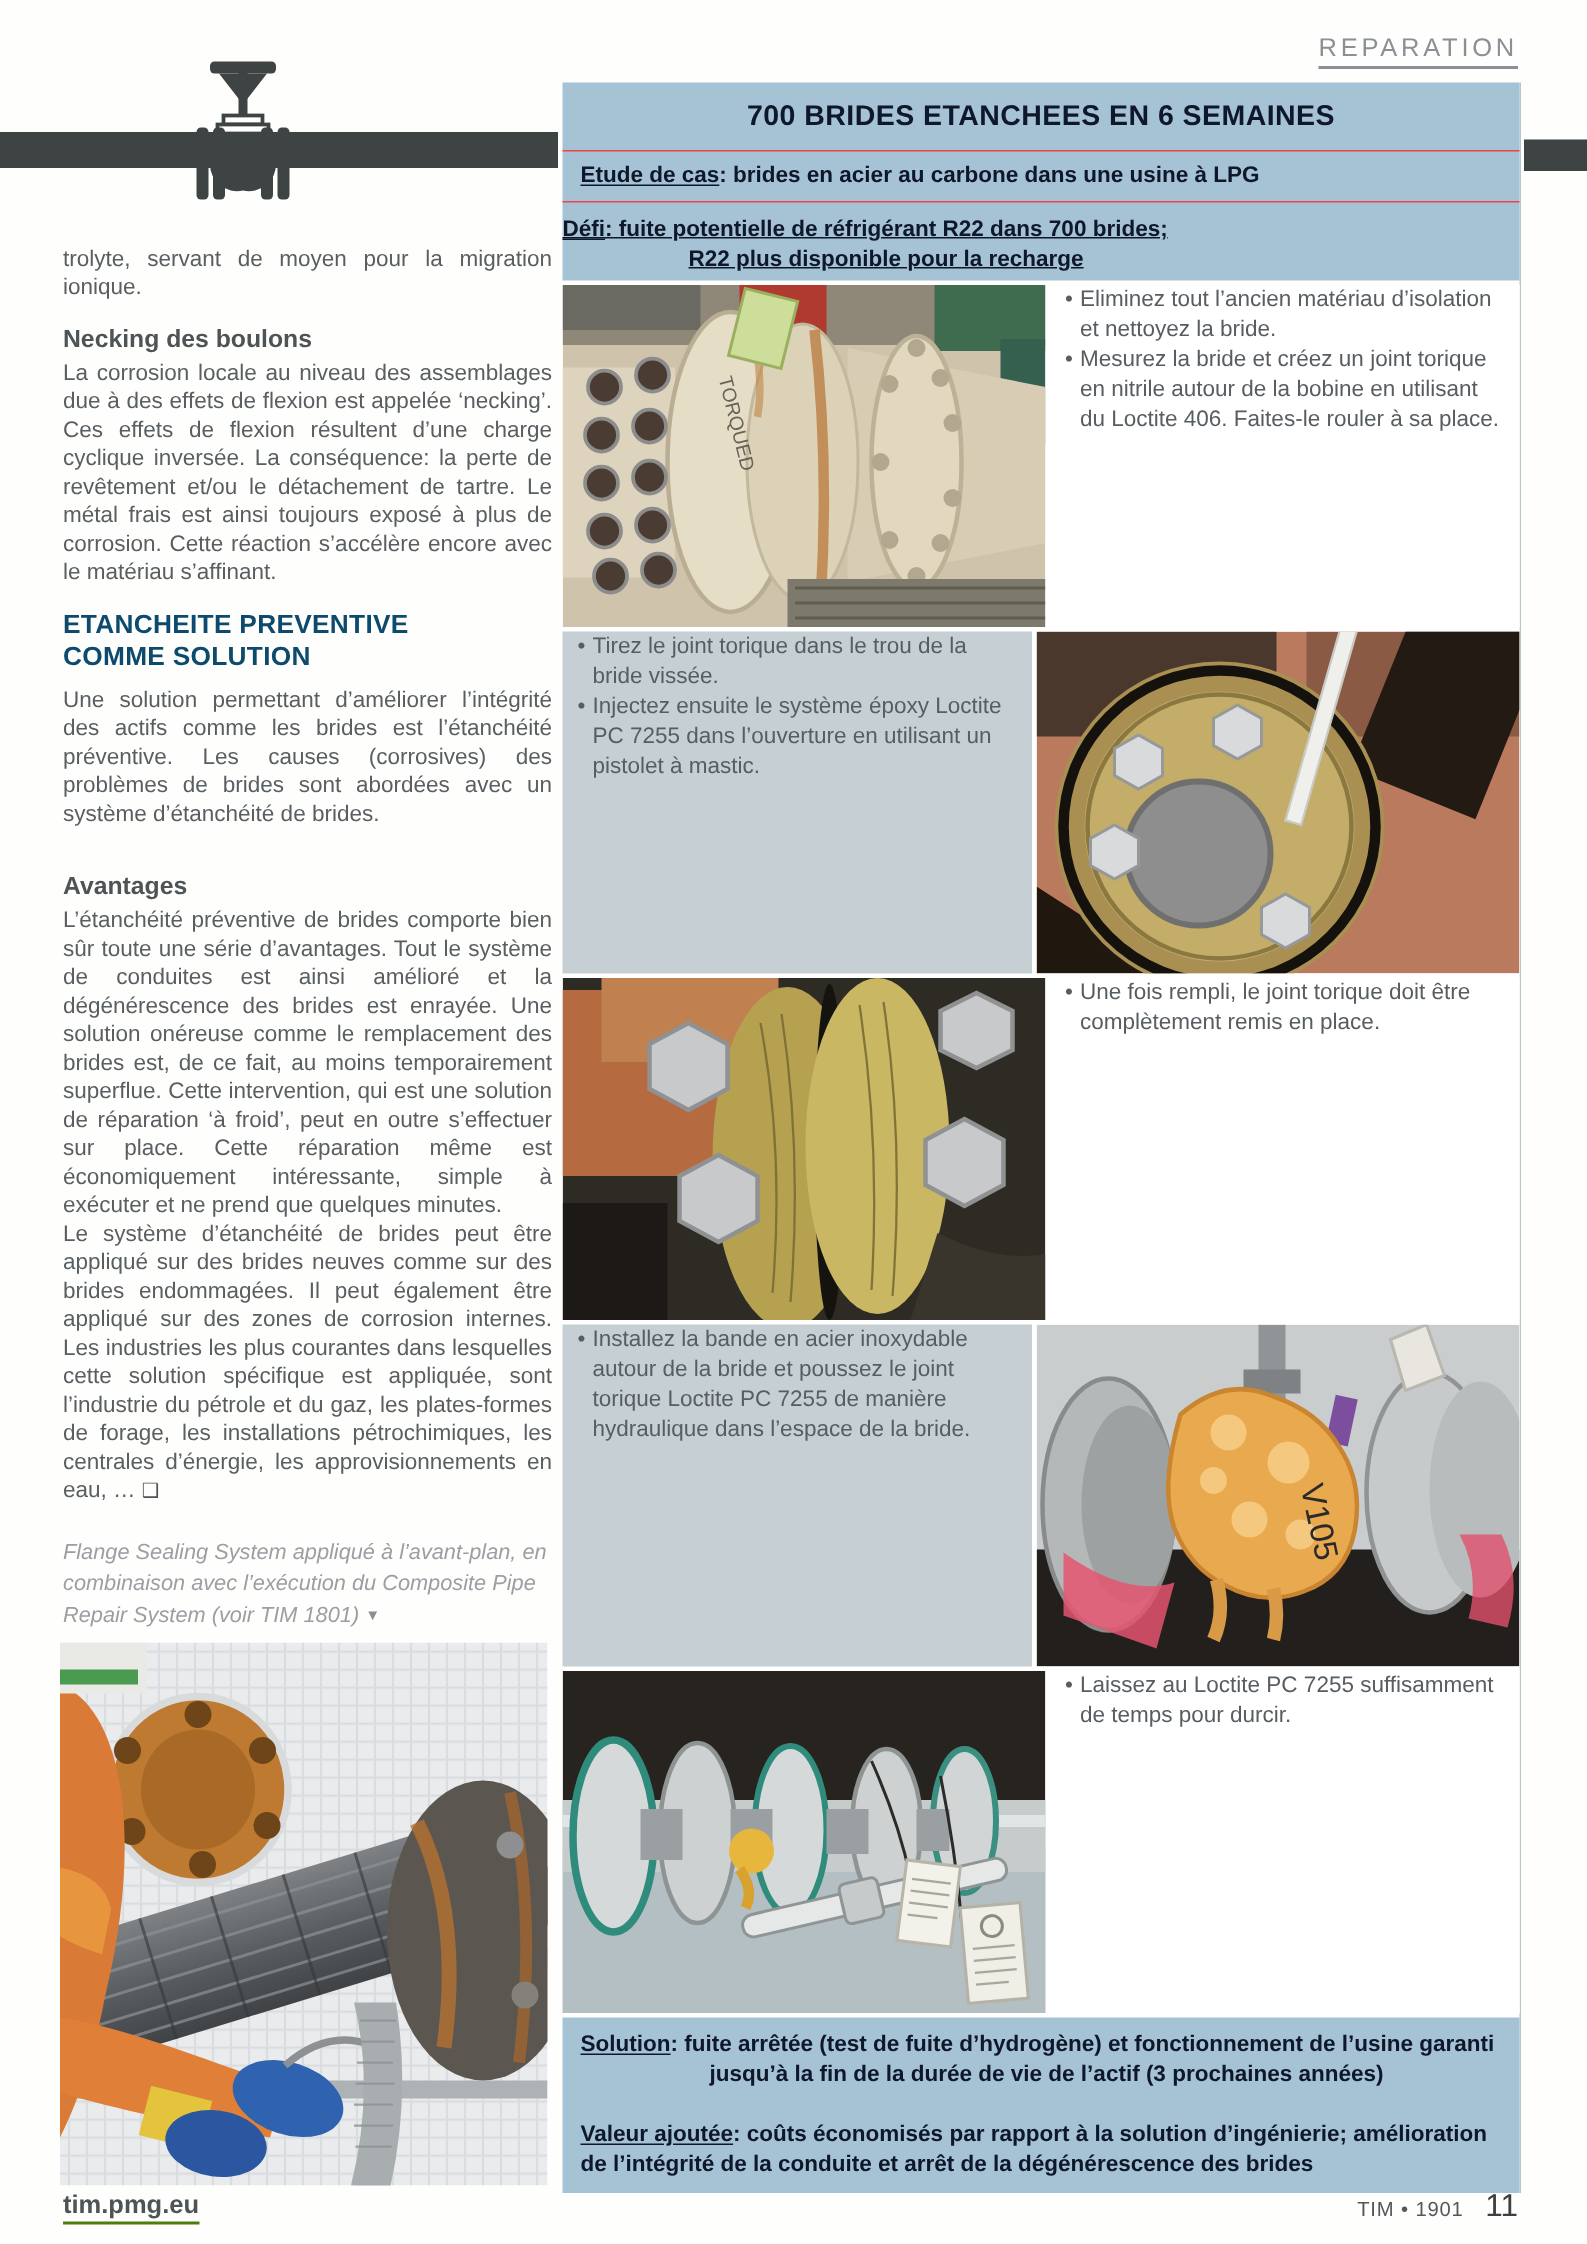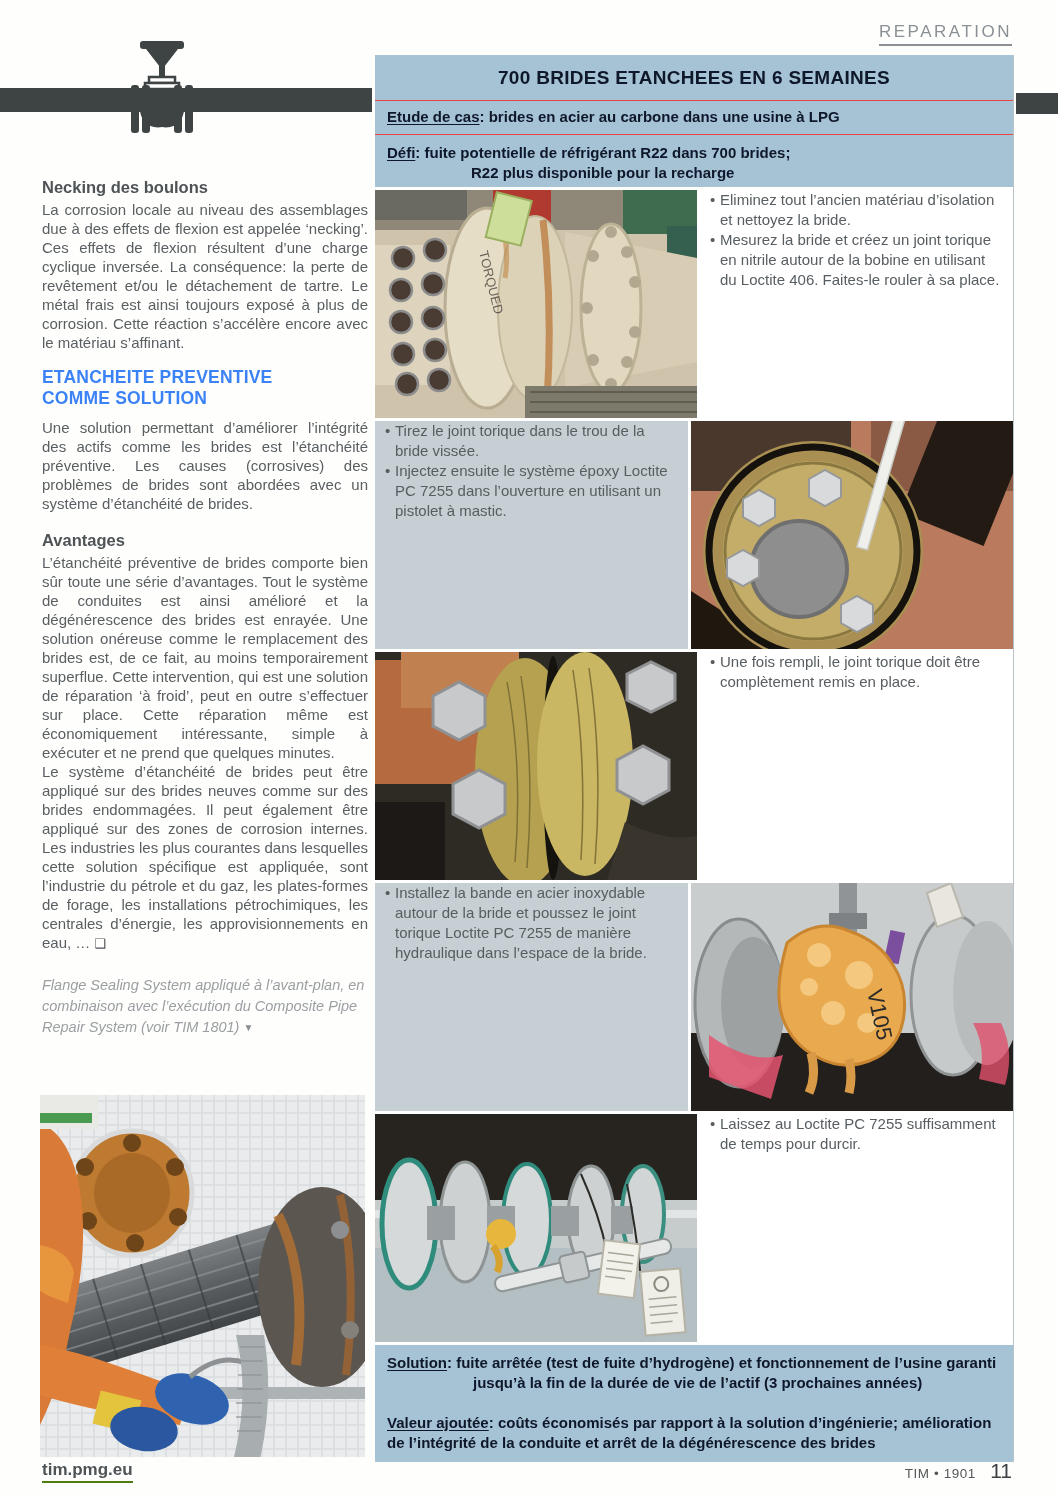--- a/index.html
+++ b/index.html
@@ -12,32 +12,32 @@
     position:absolute;top:22px;right:46px;font-size:17px;letter-spacing:2.5px;
     color:#8b9094;border-bottom:2px solid #8b9094;padding-bottom:2px;font-weight:400;
   }
   .pipe-valve{position:absolute;left:0;top:5px;width:372px;height:135px;}
   .pipe-right{position:absolute;left:1016px;top:93px;width:42px;height:21px;background:#3e4343;}
   
   .left-col{position:absolute;left:42px;top:163px;width:326px;}
   .body{font-size:15px;line-height:19px;text-align:justify;margin:0 0 0 0;color:#595e61;}
   .frag{margin-bottom:15px;}
   h3.sub{font-size:16.5px;line-height:20px;margin:14px 0 3px 0;color:#4e5356;font-weight:bold;}
-  h2.cap{font-size:17.5px;line-height:21px;margin:15px 0 9px 0;color:#3b82f6;font-weight:bold;letter-spacing:.2px;}
+  h2.cap{font-size:17.5px;line-height:21px;margin:15px 0 9px 0;color:#0c4a6e;font-weight:bold;letter-spacing:.2px;}
   .endmark{font-size:13px;color:#4e5356;}
   .caption{font-size:14.5px;line-height:21px;font-style:italic;color:#9b9fa2;margin:22px 0 0 0;}
   .caption .arrow{font-style:normal;font-size:10px;color:#8b9094;vertical-align:1px;}
   .left-photo{position:absolute;left:40px;top:1095px;width:325px;height:362px;}
   
   .panel{position:absolute;left:375px;top:55px;width:638px;border-right:1px solid #b7c4cb;}
   .blue{background:#a5c3d5;color:#0f172a;}
   .cs-title{height:33px;padding-top:12px;text-align:center;font-size:19px;font-weight:bold;letter-spacing:.3px;}
   .cs-row{border-top:1px solid #ef4444;font-size:15px;font-weight:bold;}
   .cs-etude{height:26px;padding:7px 12px 0 12px;}
-  .cs-defi{height:44px;padding:8px 12px 0 12px;line-height:20px;}
+  .cs-defi{height:44px;padding:8px 12px 0 0;line-height:20px;text-decoration:underline;}
   .cs-defi .l2{padding-left:84px;}
   .lbl{text-decoration:underline;text-underline-offset:2px;}
   .rows{background:#ffffff;}
   .step{display:flex;margin-top:3px;}
   .step .photo{width:322px;height:228px;flex:0 0 322px;overflow:hidden;}
   .step .txt{flex:1;margin-left:3px;background:#ffffff;font-size:15px;line-height:20px;color:#575d61;padding:0 8px 0 10px;box-sizing:border-box;}
   .step.rev .photo{order:2;margin-left:3px;}
   .step.rev .txt{order:1;margin-left:0;background:#c5cfd4;}
   .bullet{display:flex;}
   .bullet .dot{flex:0 0 10px;font-size:15px;}
@@ -71,28 +71,29 @@
     <rect x="145" y="78" width="34" height="6" fill="#ffffff" stroke="#3e4343" stroke-width="2.5"></rect>
     <rect x="131" y="80" width="8" height="48" rx="3" fill="#3e4343"></rect>
     <rect x="142" y="80" width="8" height="48" rx="3" fill="#3e4343"></rect>
     <rect x="174" y="80" width="8" height="48" rx="3" fill="#3e4343"></rect>
     <rect x="185" y="80" width="8" height="48" rx="3" fill="#3e4343"></rect>
     <path d="M152 86 h20 a12 12 0 0 1 12 12 v6 a18 18 0 0 1 -22 18 a18 18 0 0 1 -22 -18 v-6 a12 12 0 0 1 12 -12 Z" fill="#3e4343"></path>
   </svg>
   <div class="pipe-right"></div>
 
   <div class="left-col">
+    <p class="body frag">trolyte, servant de moyen pour la migration ionique.</p>
     <h3 class="sub">Necking des boulons</h3>
     <p class="body">La corrosion locale au niveau des assemblages due à des effets de flexion est appelée ‘necking’. Ces effets de flexion résultent d’une charge cyclique inversée. La conséquence: la perte de revêtement et/ou le détachement de tartre. Le métal frais est ainsi toujours exposé à plus de corrosion. Cette réaction s’accélère encore avec le matériau s’affinant.</p>
     <h2 class="cap">
       <span>ETANCHEITE PREVENTIVE</span><br>
       <span>COMME SOLUTION</span>
     </h2>
     <p class="body">Une solution permettant d’améliorer l’intégrité des actifs comme les brides est l’étanchéité préventive. Les causes (corrosives) des problèmes de brides sont abordées avec un système d’étanchéité de brides.</p>
-    <h3 class="sub" style="margin-top:17px;">Avantages</h3>
+    <h3 class="sub" style="margin-top:29px;">Avantages</h3>
     <p class="body">L’étanchéité préventive de brides comporte bien sûr toute une série d’avantages. Tout le système de conduites est ainsi amélioré et la dégénérescence des brides est enrayée. Une solution onéreuse comme le remplacement des brides est, de ce fait, au moins temporairement superflue. Cette intervention, qui est une solution de réparation ‘à froid’, peut en outre s’effectuer sur place. Cette réparation même est économiquement intéressante, simple à exécuter et ne prend que quelques minutes.</p>
     <p class="body"><span>Le système d’étanchéité de brides peut être appliqué sur des brides neuves comme sur des brides endommagées. Il peut également être appliqué sur des zones de corrosion internes. Les industries les plus courantes dans lesquelles cette solution spécifique est appliquée, sont l’industrie du pétrole et du gaz, les plates-formes de forage, les installations pétrochimiques, les centrales d’énergie, les approvisionnements en eau, …</span> <span class="endmark">❑</span></p>
     <p class="caption"><span>Flange Sealing System appliqué à l’avant-plan, en combinaison avec l’exécution du Composite Pipe Repair System (voir TIM 1801) </span><span class="arrow">▼</span></p>
   </div>
 
   <svg class="left-photo" viewBox="0 0 325 362">
     <defs>
       <pattern id="mesh" width="12" height="12" patternUnits="userSpaceOnUse">
         <rect width="12" height="12" fill="#e9ebec"></rect>
         <path d="M0 6 H12 M6 0 V12" stroke="#dadde0" stroke-width="1.5"></path>

